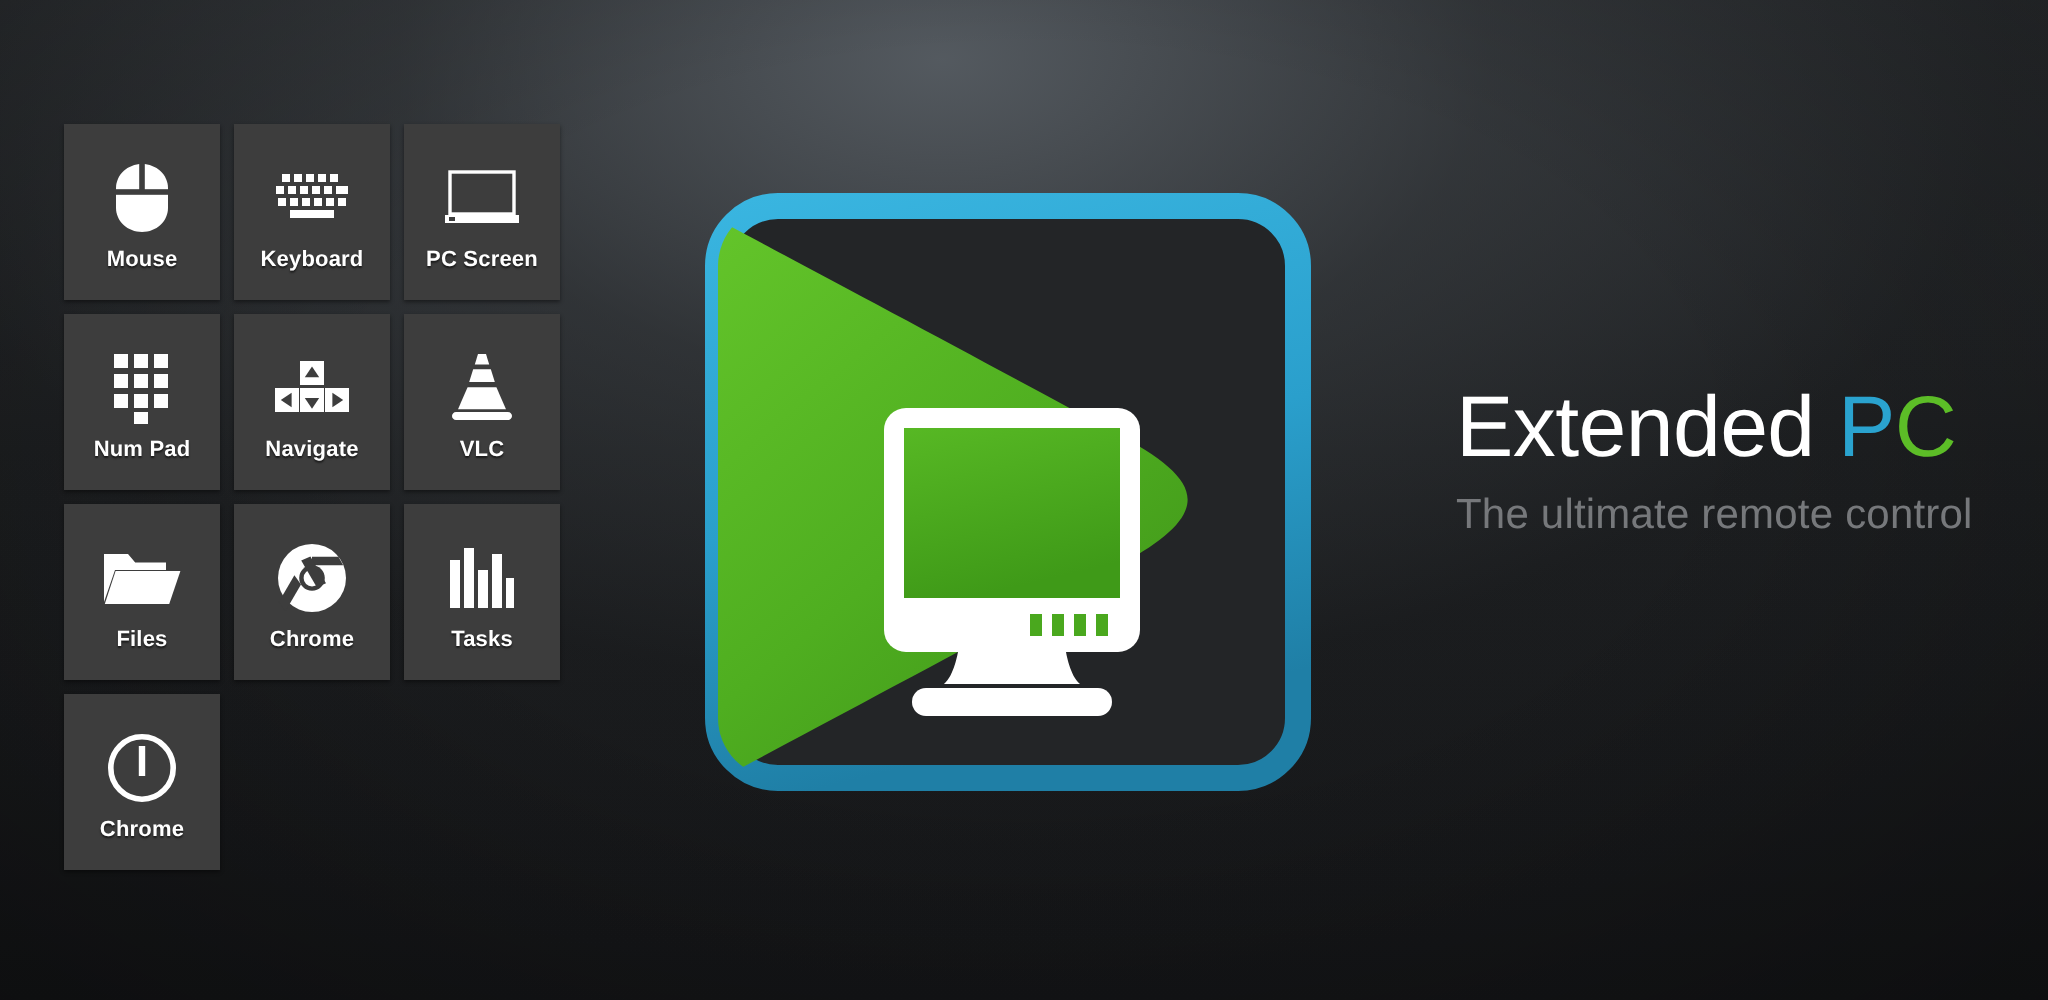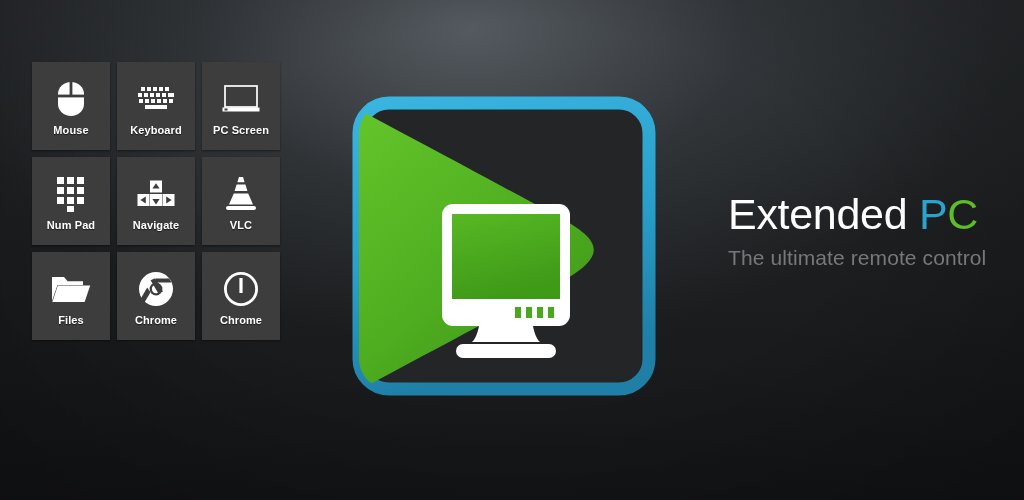--- a/index.html
+++ b/index.html
@@ -237,20 +237,34 @@
           <circle cx="18" cy="18" r="6.4" fill="#3d3d3d"></circle>
           <circle cx="18" cy="18" r="4.2" fill="#fff"></circle>
           <path d="M18 11.6h15.6l-2.4-4.2H18z" fill="#3d3d3d"></path>
           <path d="M12.5 21.2L4.7 34.6 1.4 30 9.2 16.6z" fill="#3d3d3d"></path>
           <path d="M20.4 22.6l-7.8-13.4 4.6-2 7.8 13.4z" fill="#3d3d3d"></path>
         </svg>
       </span>
       <span class="tile-label">Chrome</span>
     </div>
 
+    <div class="tile">
+      <span class="tile-icon">
+        <svg width="34" height="34" viewBox="0 0 34 34">
+          <g fill="#fff">
+            <rect x="1" y="8" width="5" height="24"></rect>
+            <rect x="8" y="2" width="5" height="30"></rect>
+            <rect x="15" y="13" width="5" height="19"></rect>
+            <rect x="22" y="5" width="5" height="27"></rect>
+            <rect x="29" y="17" width="4" height="15"></rect>
+          </g>
+        </svg>
+      </span>
+      <span class="tile-label">Tasks</span>
+    </div>
 
     <div class="tile">
       <span class="tile-icon">
         <svg width="36" height="36" viewBox="0 0 36 36">
           <circle cx="18" cy="18" r="15.6" fill="none" stroke="#fff" stroke-width="2.8"></circle>
           <rect x="16.4" y="7" width="3.2" height="15" fill="#fff"></rect>
         </svg>
       </span>
       <span class="tile-label">Chrome</span>
     </div>

